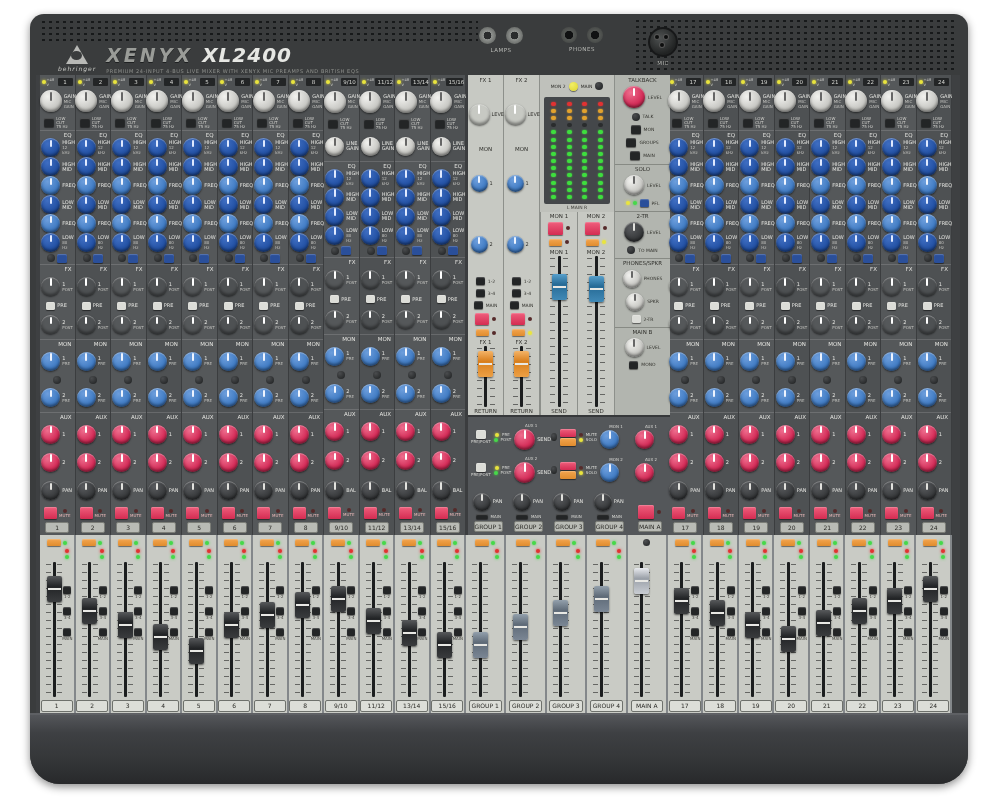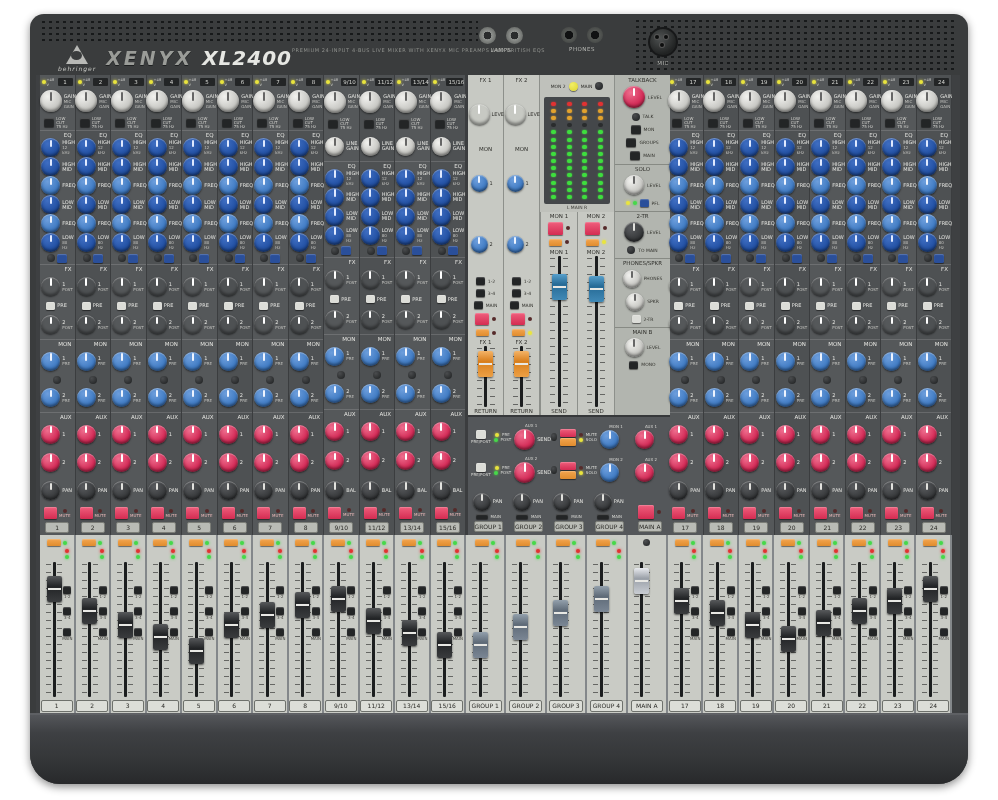--- a/index.html
+++ b/index.html
@@ -11,21 +11,21 @@
     background-size:7px 6px;}
   .vent-left{left:10px;top:5px;width:438px;height:22px;}
   .vent-right{left:604px;top:4px;width:324px;height:56px;border-radius:0 10px 0 0;}
   .logo-row{position:absolute;left:28px;top:27px;height:34px;display:flex;align-items:center;gap:10px;}
   .b-logo{display:flex;flex-direction:column;align-items:center;}
   .b-tri{width:0;height:0;border-left:11px solid transparent;border-right:11px solid transparent;
     border-bottom:19px solid #b8b9b6;position:relative;}
   .b-tri::after{content:"";position:absolute;left:-6px;top:6px;width:11px;height:9px;border-radius:50%;
     background:#3a3c3d;}
   .b-word{font-size:6px;color:#c9cac6;letter-spacing:1px;margin-top:1px;font-style:italic;}
-  .model-wrap{display:flex;flex-direction:row;}
+  .model-wrap{display:flex;flex-direction:column;}
   .model-line{display:flex;align-items:baseline;gap:9px;}
   .series{font-size:19px;font-weight:bold;color:#9a9c98;letter-spacing:3px;font-style:italic;
     text-shadow:0 1px 0 #1e2021;}
   .model{font-size:20px;font-weight:bold;color:#e6e7e3;letter-spacing:1px;font-style:italic;}
   .tagline{font-size:5px;color:#8f918d;letter-spacing:.6px;margin-top:1px;}
   .connectors{position:absolute;left:448px;top:13px;width:208px;height:46px;display:flex;
     align-items:flex-start;justify-content:space-between;}
   .conn{display:flex;flex-direction:column;align-items:center;width:46px;}
   .conn-pair{display:flex;gap:10px;}
   .bnc{width:17px;height:17px;border-radius:50%;background:radial-gradient(circle,#2a2c2d 30%,#8f928f 34%,#6d706d 70%,#4a4c4b);}

